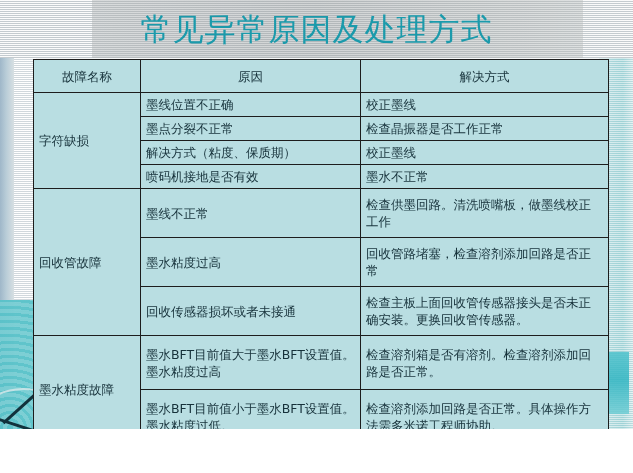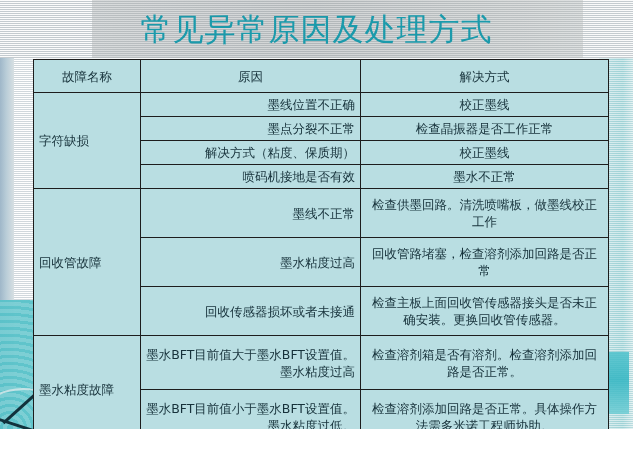--- a/index.html
+++ b/index.html
@@ -246,25 +246,25 @@
     height: 26px;
   }
   col.c1 { width: 107px; }
   col.c2 { width: 220px; }
   col.c3 { width: 248px; }
 
   td.fault-name {
     text-align: left;
   }
   td.cause {
-    text-align: right;
+    text-align: left;
     padding-left: 9px;
   }
   td.solution {
-    text-align: center;
+    text-align: left;
     padding-left: 9px;
   }
   td.bold { font-weight: bold; }
   tr.r-tall2 td { height: 42px; }
   tr.r-tall3 td { height: 47px; }
 </style>
 </head>
 <body>
 
 <div id="slide">

